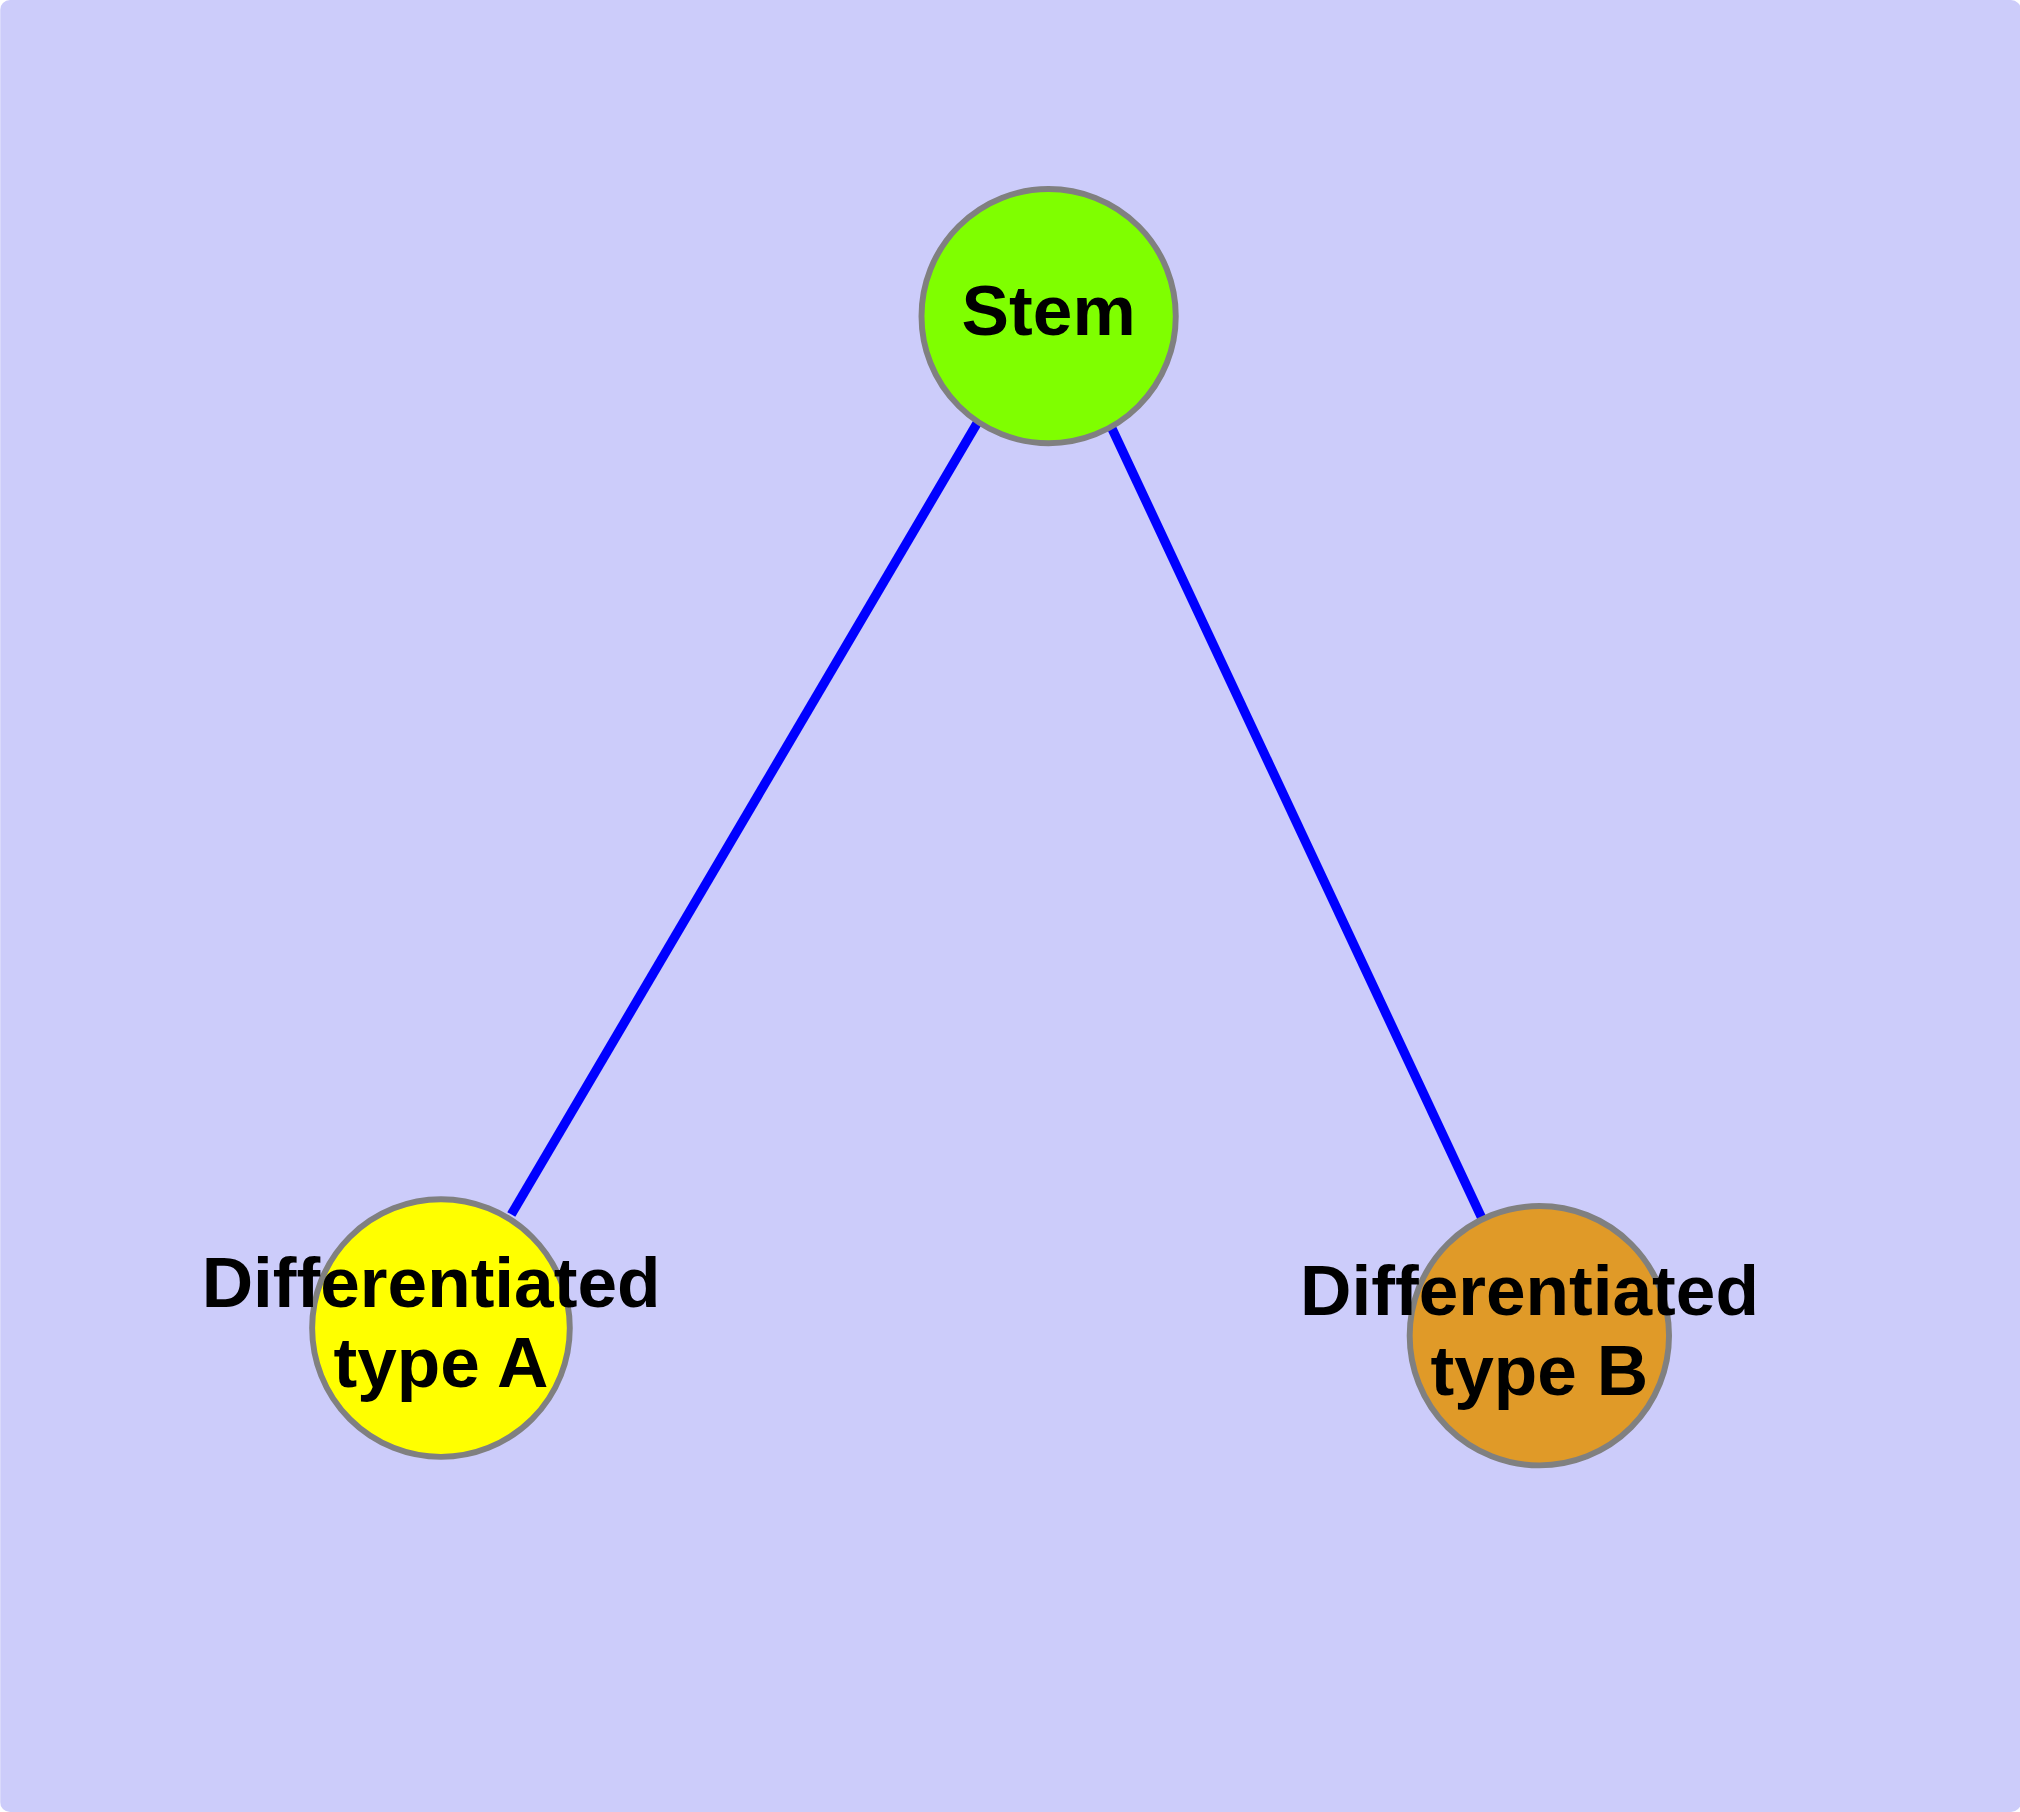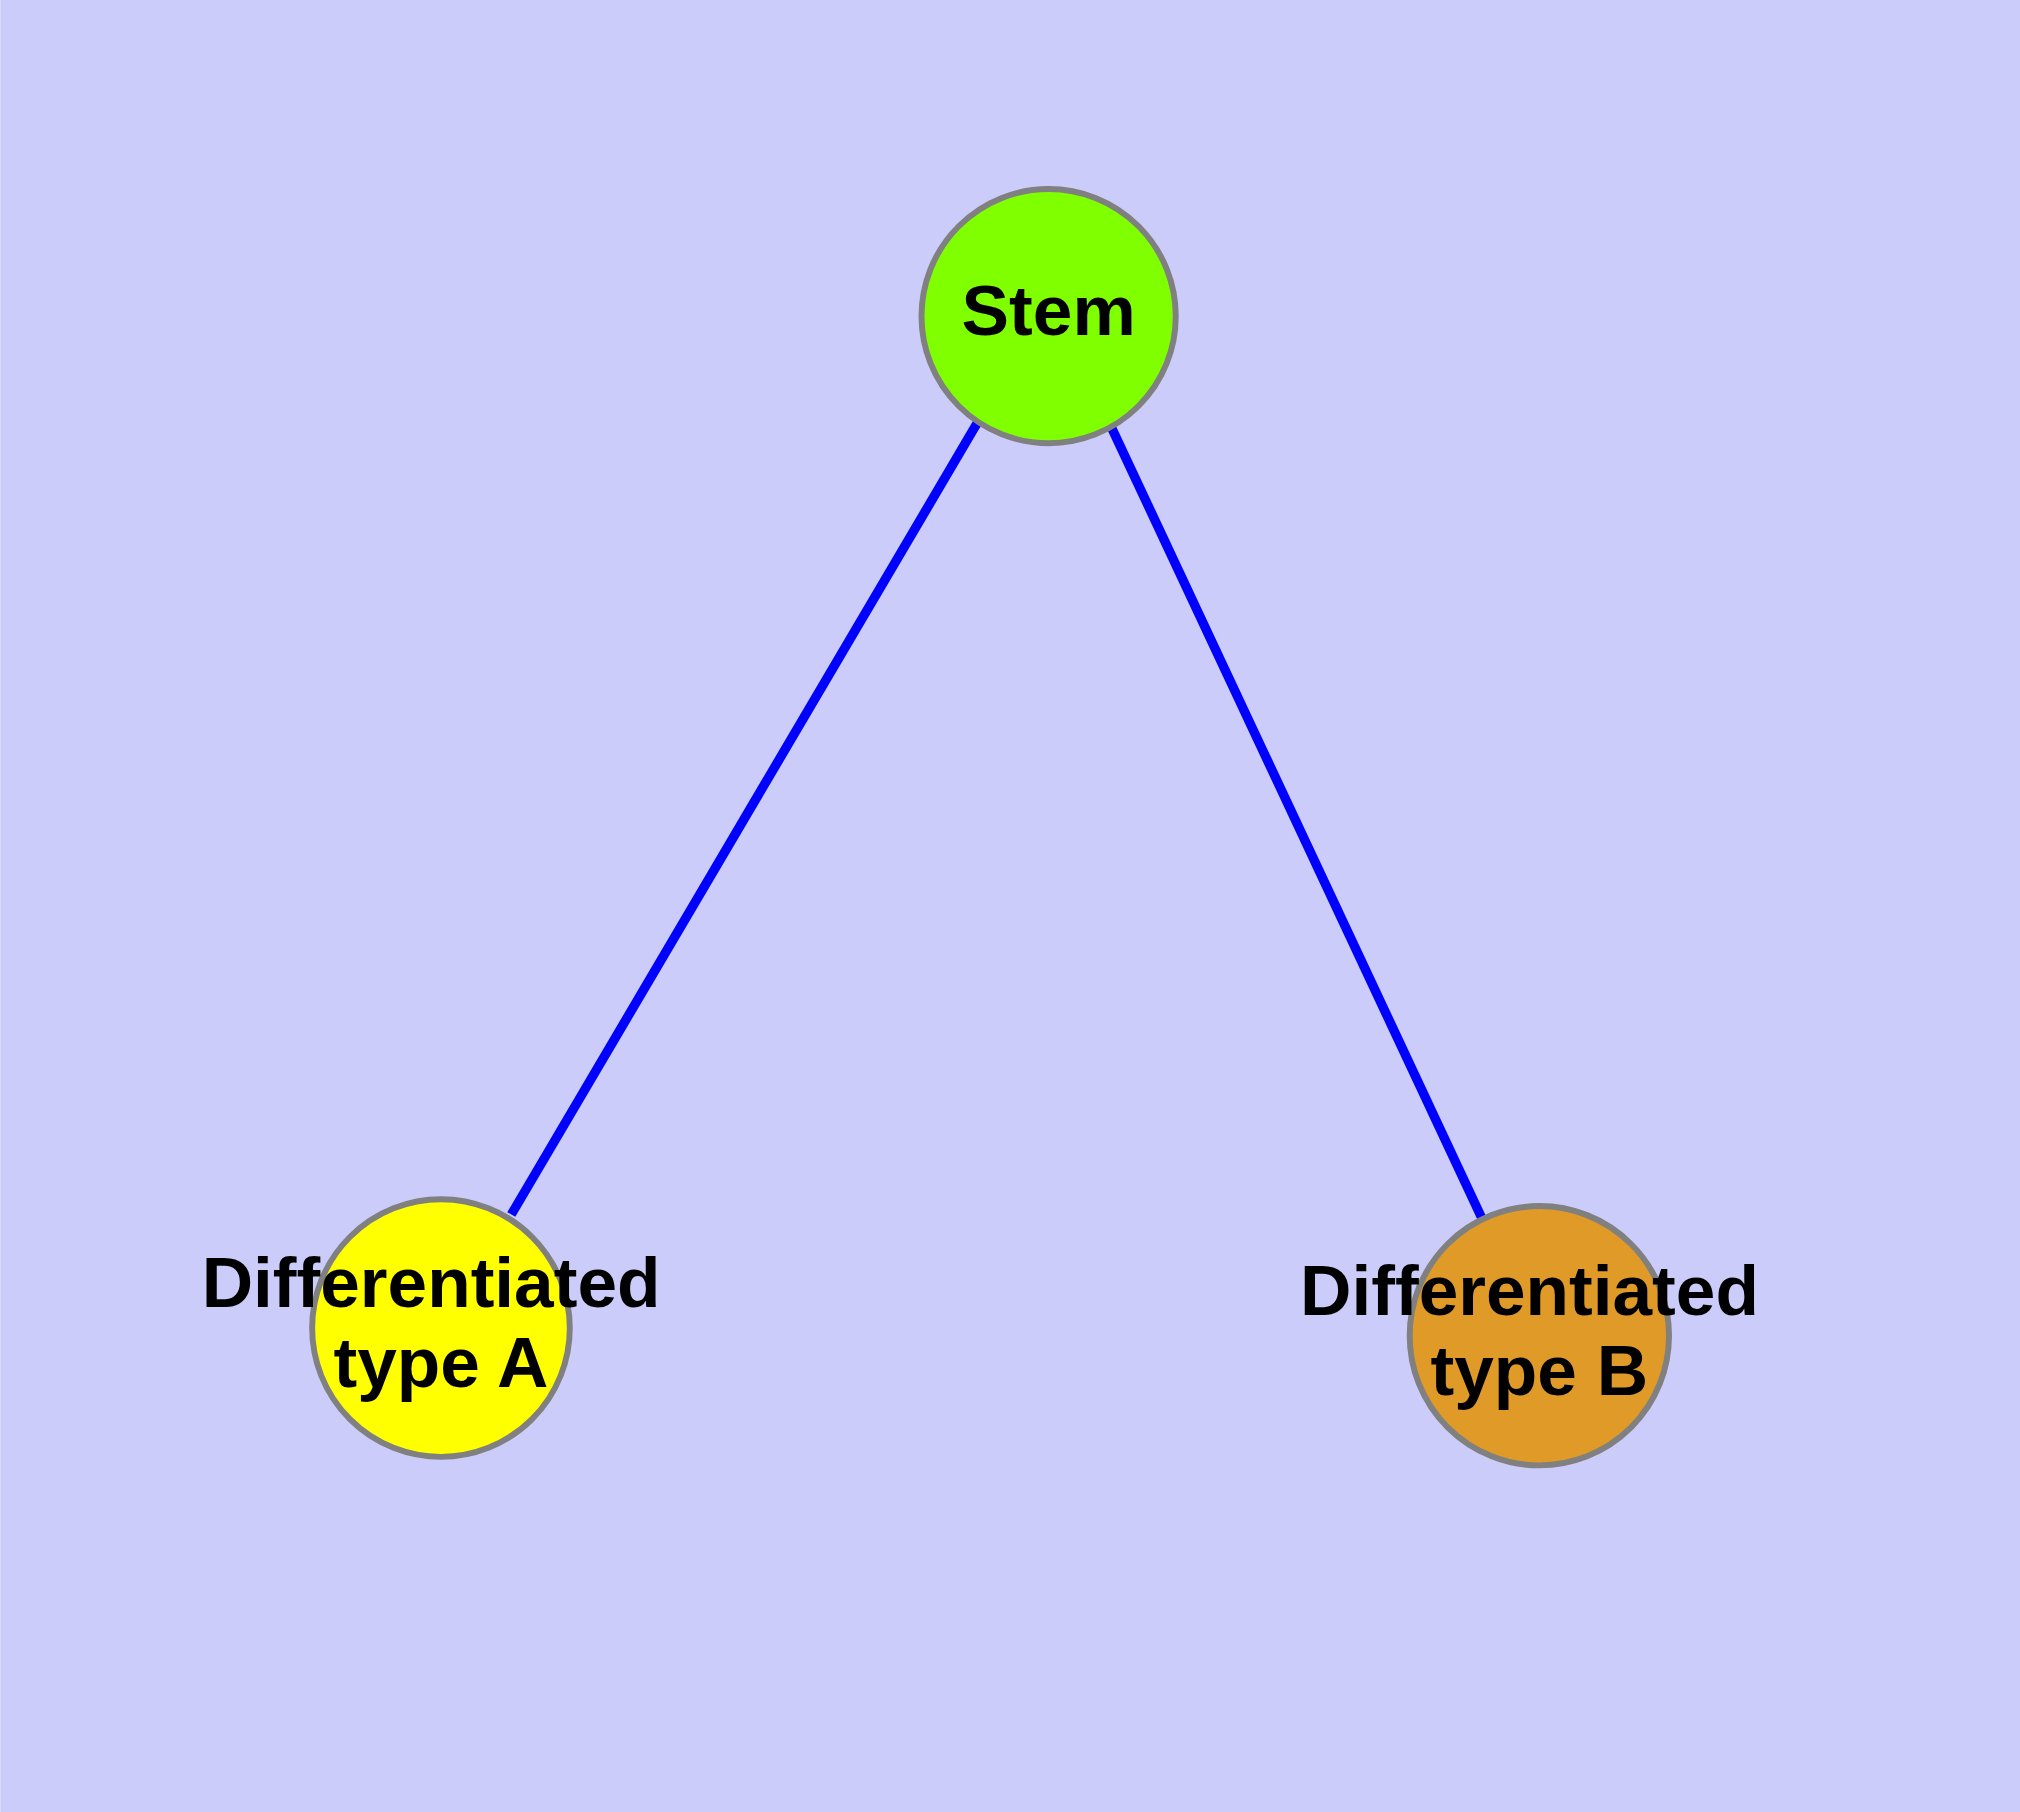--- a/index.html
+++ b/index.html
@@ -7,20 +7,21 @@
     margin: 0;
     padding: 0;
     background: #ffffff;
   }
   #canvas {
     position: relative;
     width: 2021px;
     height: 1812px;
     overflow: hidden;
     font-family: "Liberation Sans", "DejaVu Sans", sans-serif;
+    border-radius: 10px;
   }
   #graph-svg {
     position: absolute;
     top: 0;
     left: 0;
     width: 2021px;
     height: 1812px;
     display: block;
   }
   .node-label {

